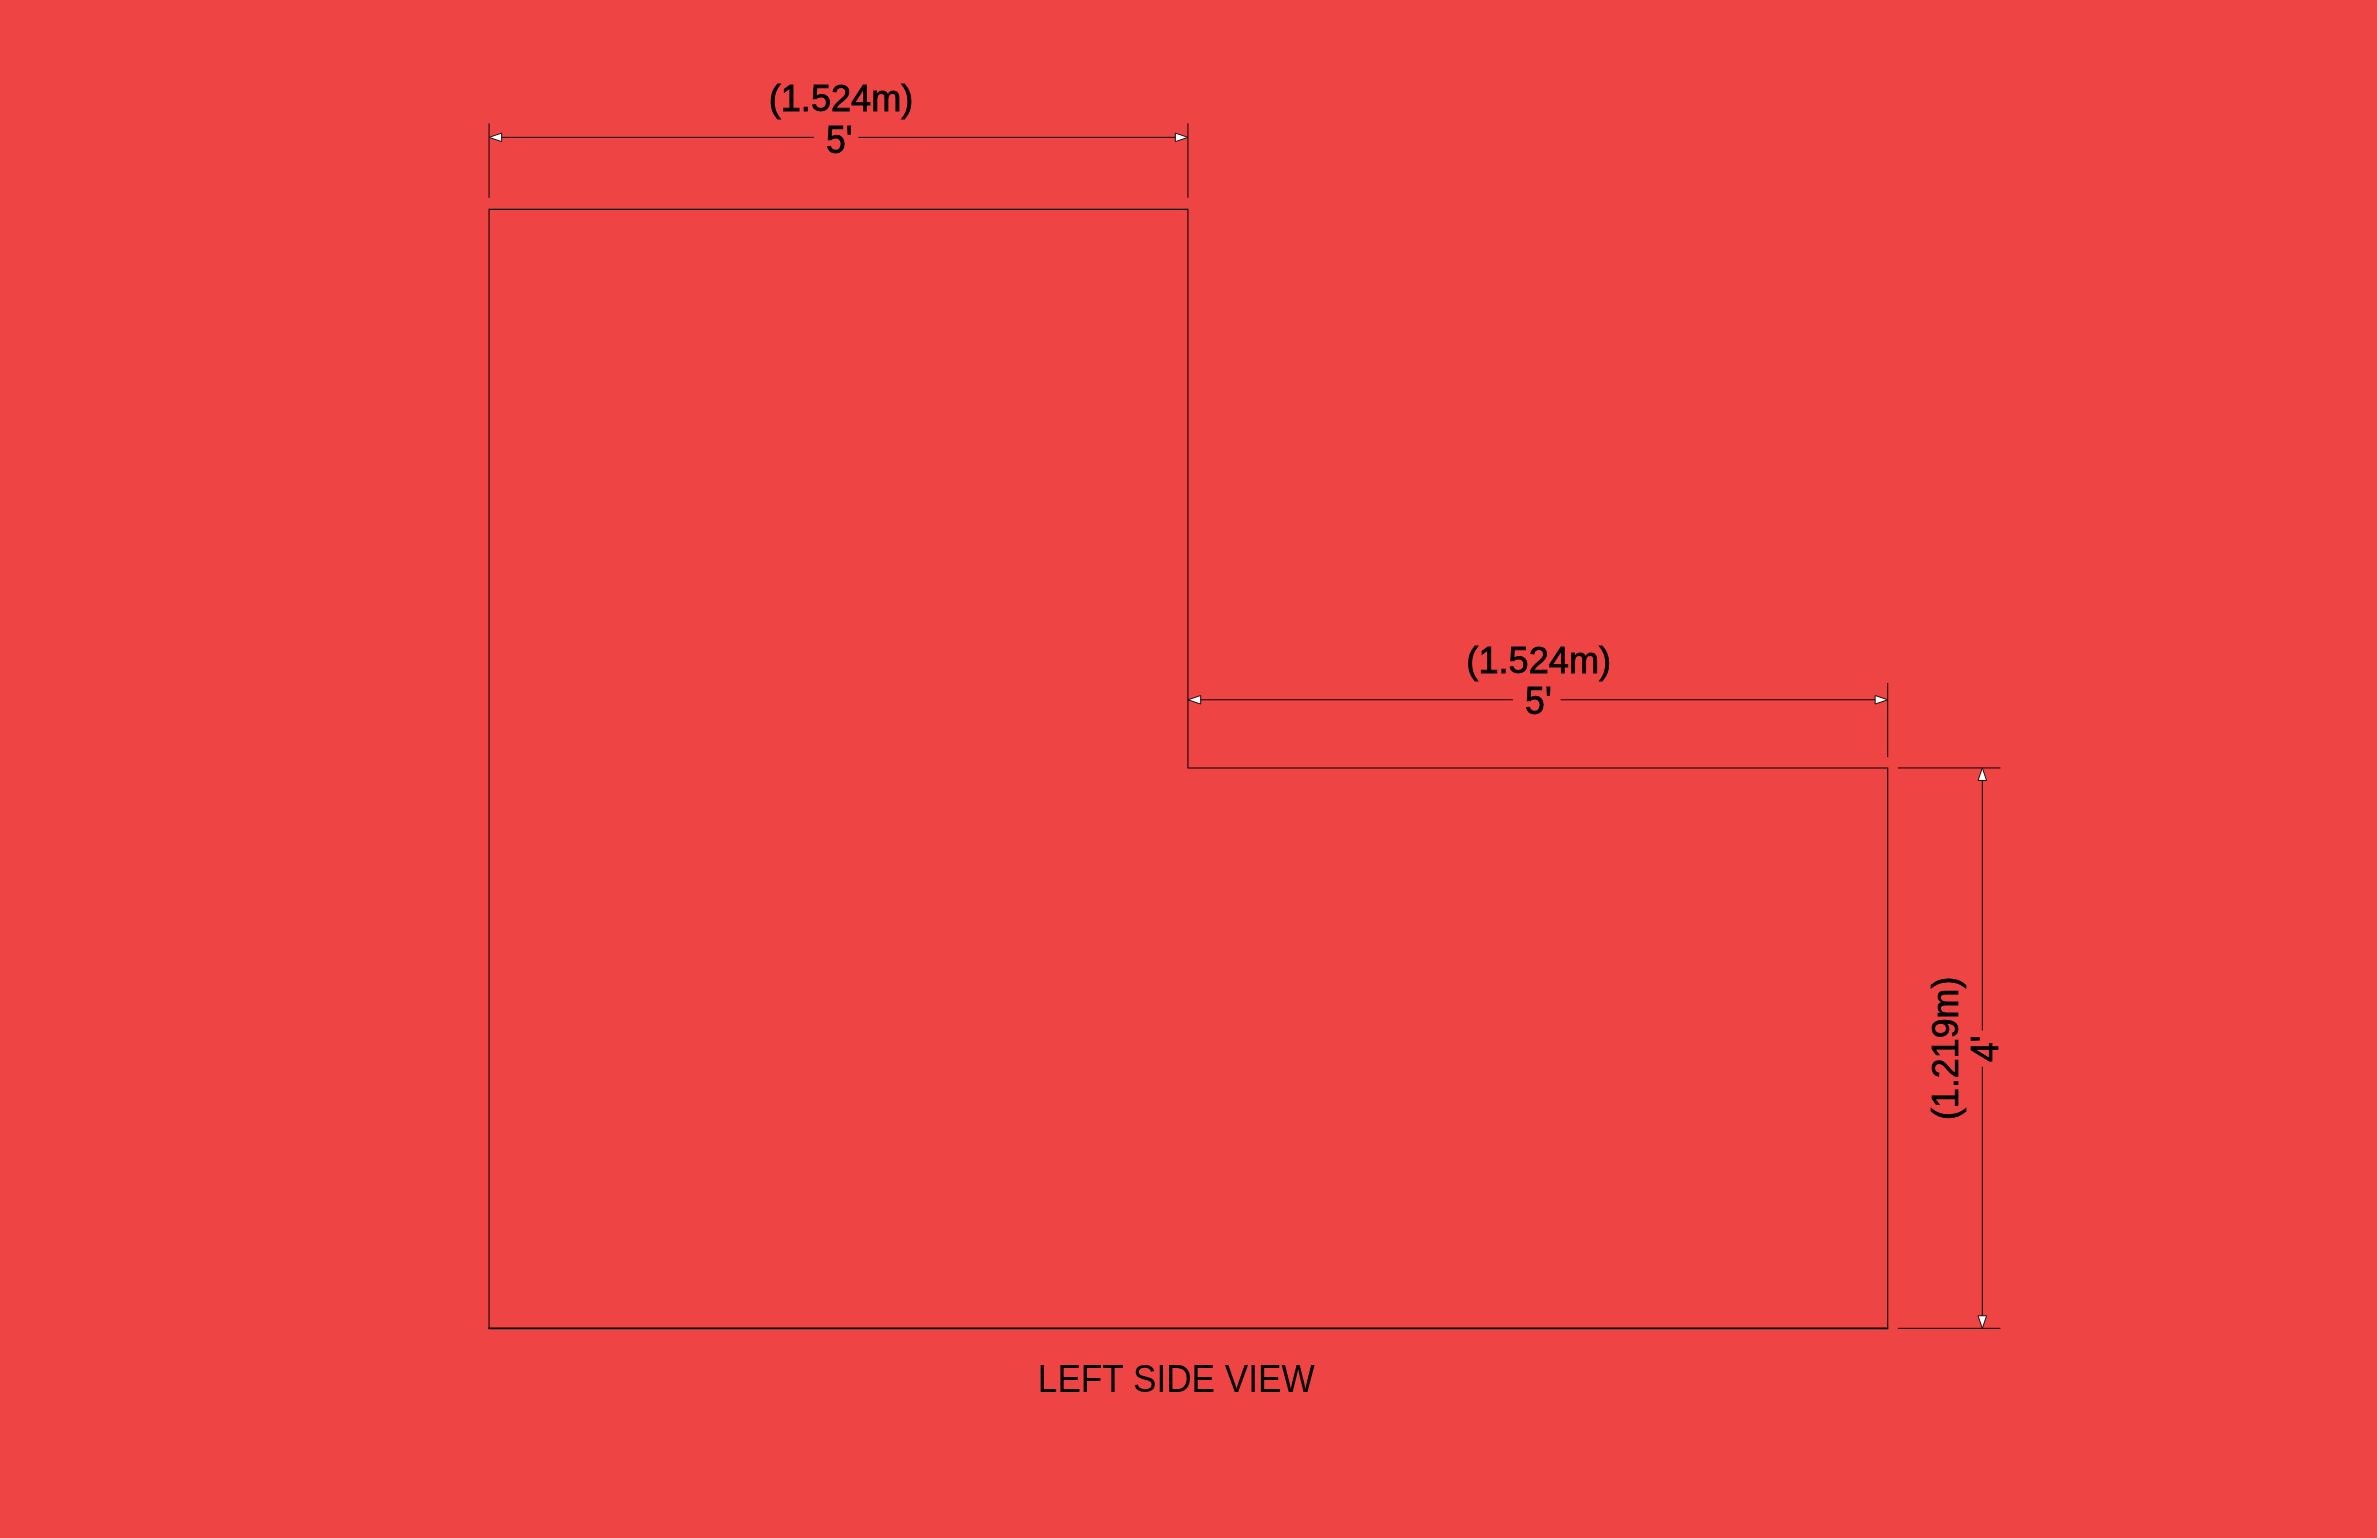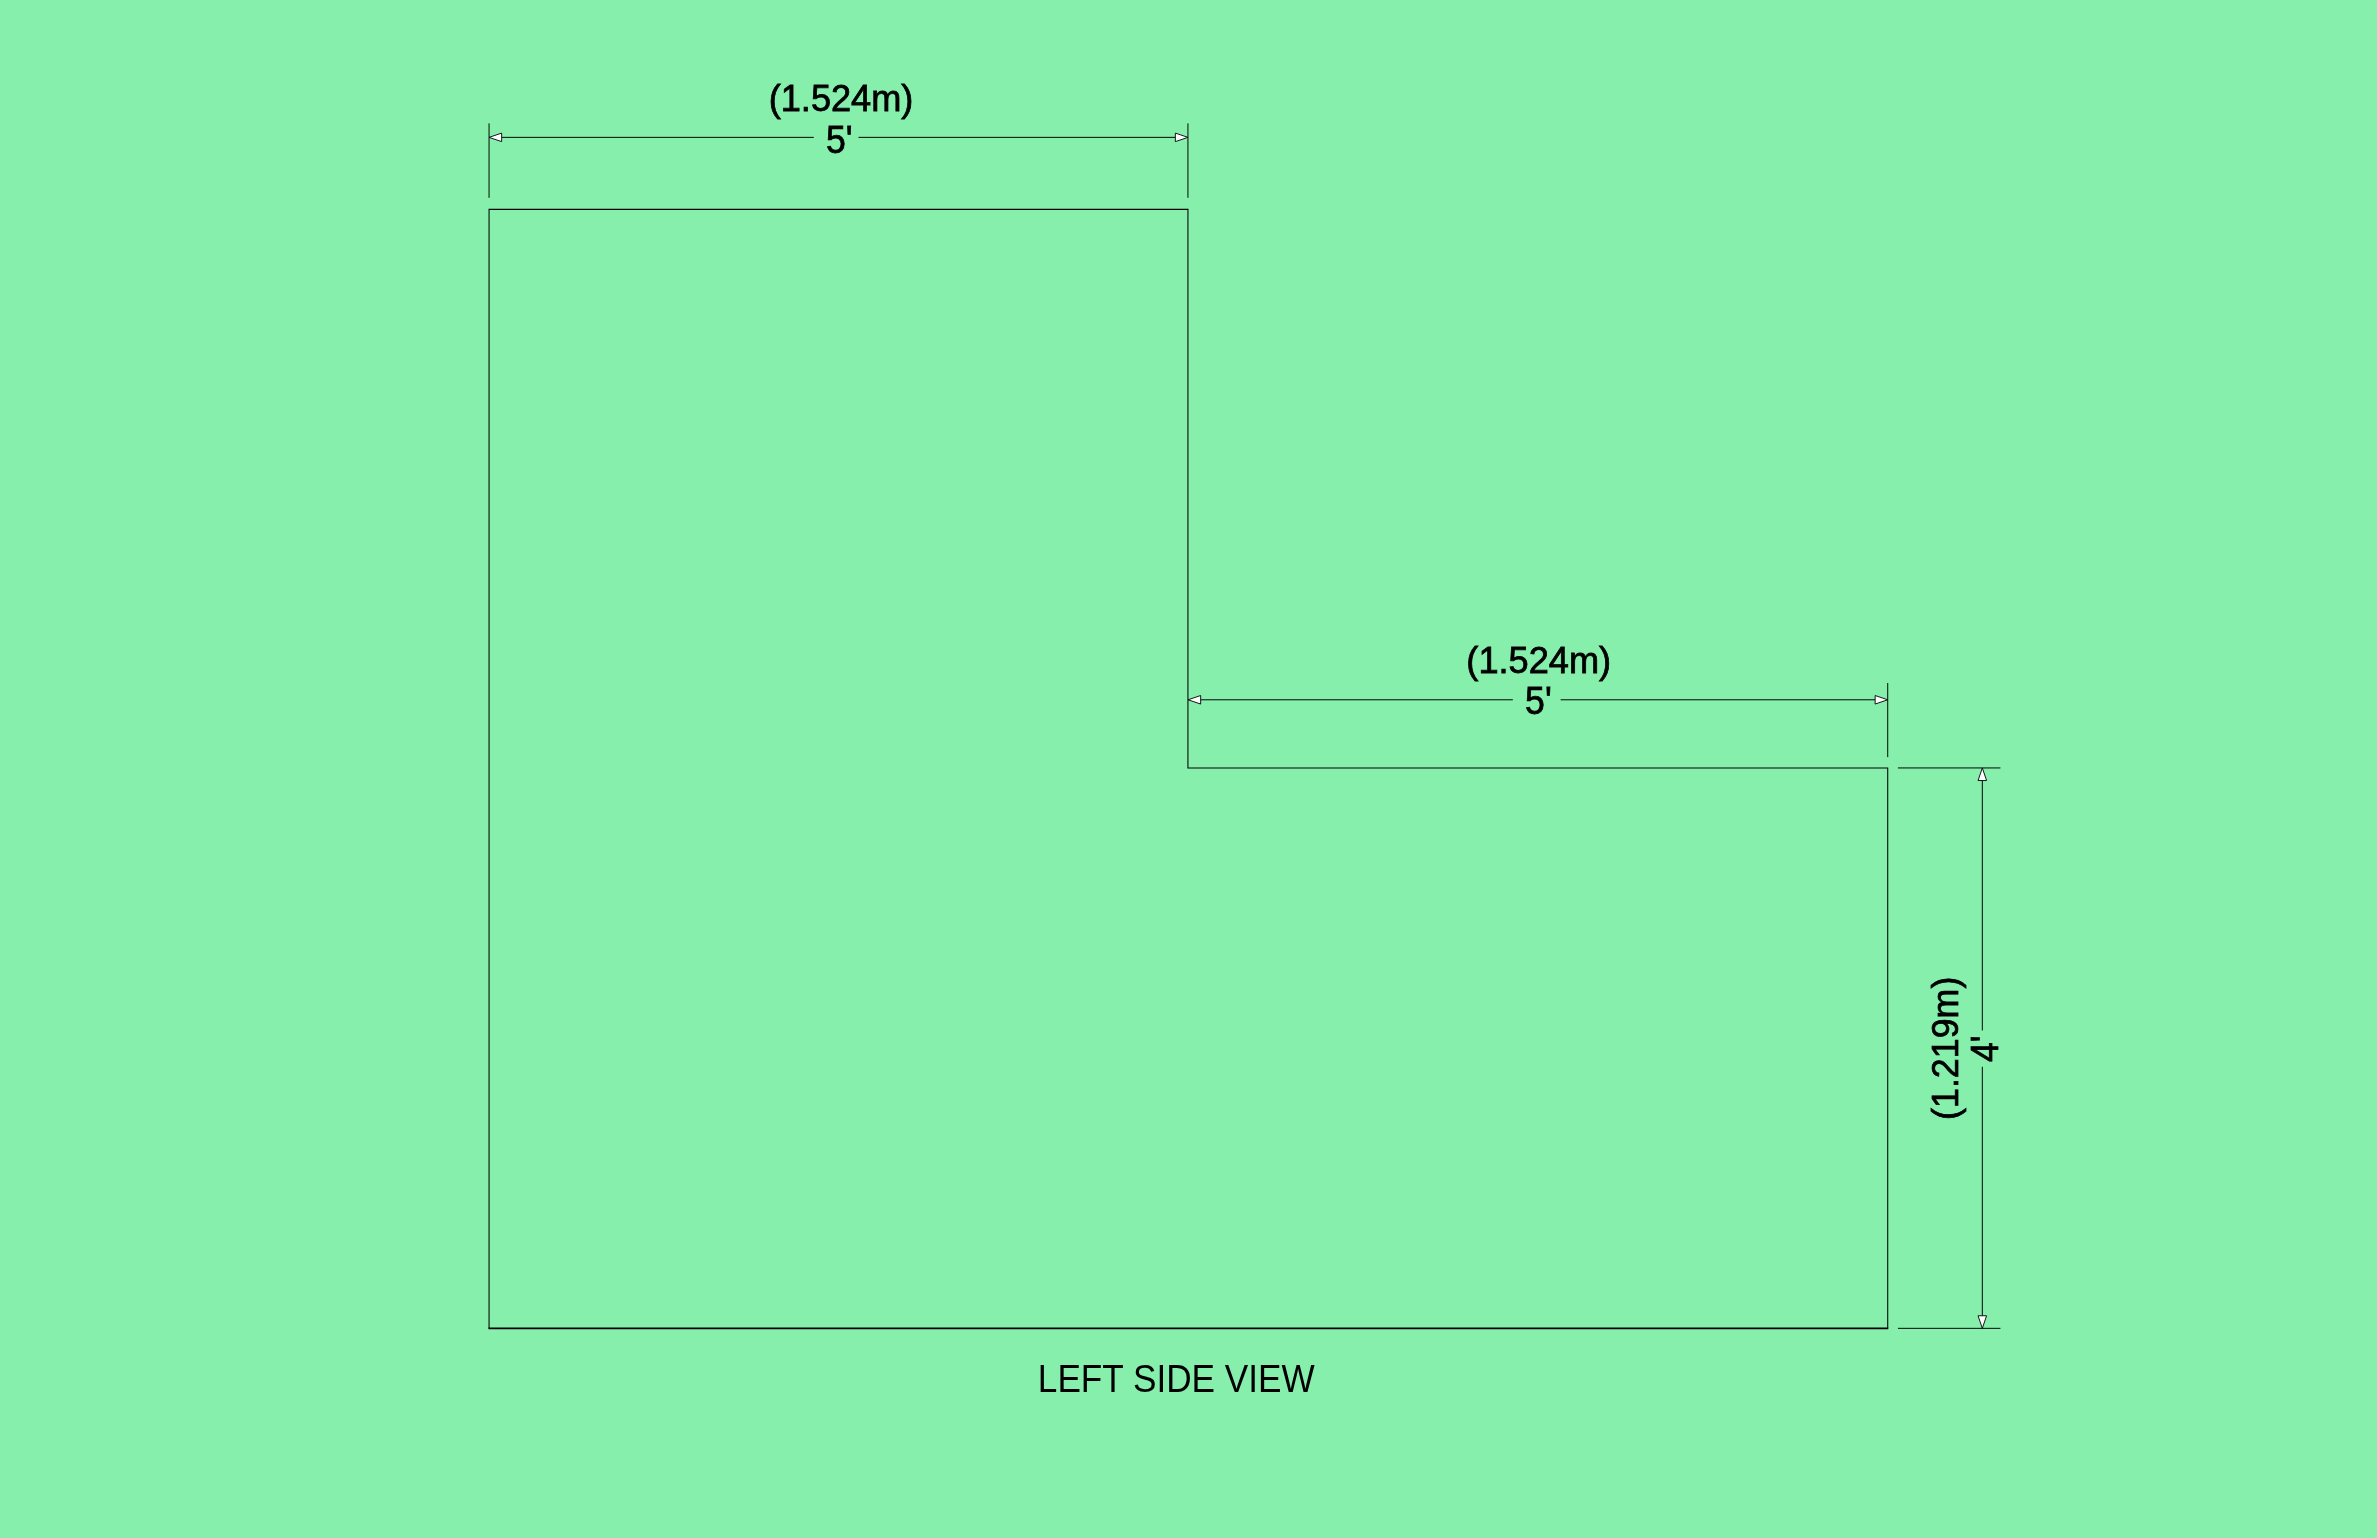--- a/index.html
+++ b/index.html
@@ -1,16 +1,16 @@
 <!DOCTYPE html>
 <html style="font-size:11.2px"><head>
 <meta charset="utf-8">
 <style>
   html,body{margin:0;padding:0;background:#ffffff;}
-  #page{position:relative;width:2377px;height:1538px;background:#86efac;overflow:hidden;}
+  #page{position:relative;width:2377px;height:1538px;background:#ef4444;overflow:hidden;}
   svg{position:absolute;left:0;top:0;}
   text{font-family:"Liberation Sans", sans-serif;fill:#000;}
 </style>
 </head>
 <body>
 <div id="page">
 <svg width="2377" height="1538" viewBox="0 0 3400 2200">
 
   <path d="M 699.5 1900 L 699.5 299.5 L 1699.2 299.5 L 1699.2 1098.5 L 2700.2 1098.5 L 2700.2 1900" fill="none" stroke="#000" stroke-width="1.5"></path>
   <line x1="698.6" y1="1900.1" x2="2701" y2="1900.1" stroke="#000" stroke-width="2.6"></line>

